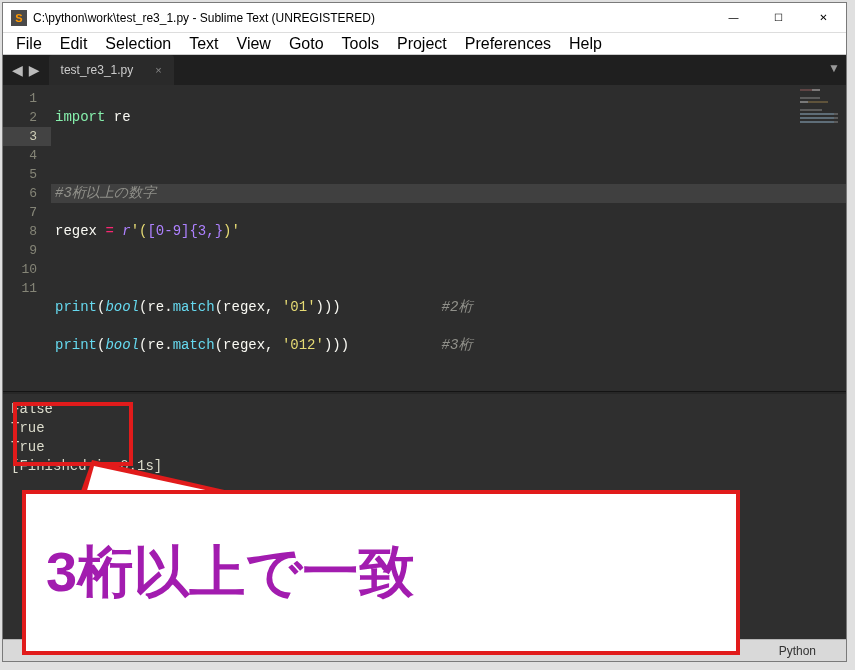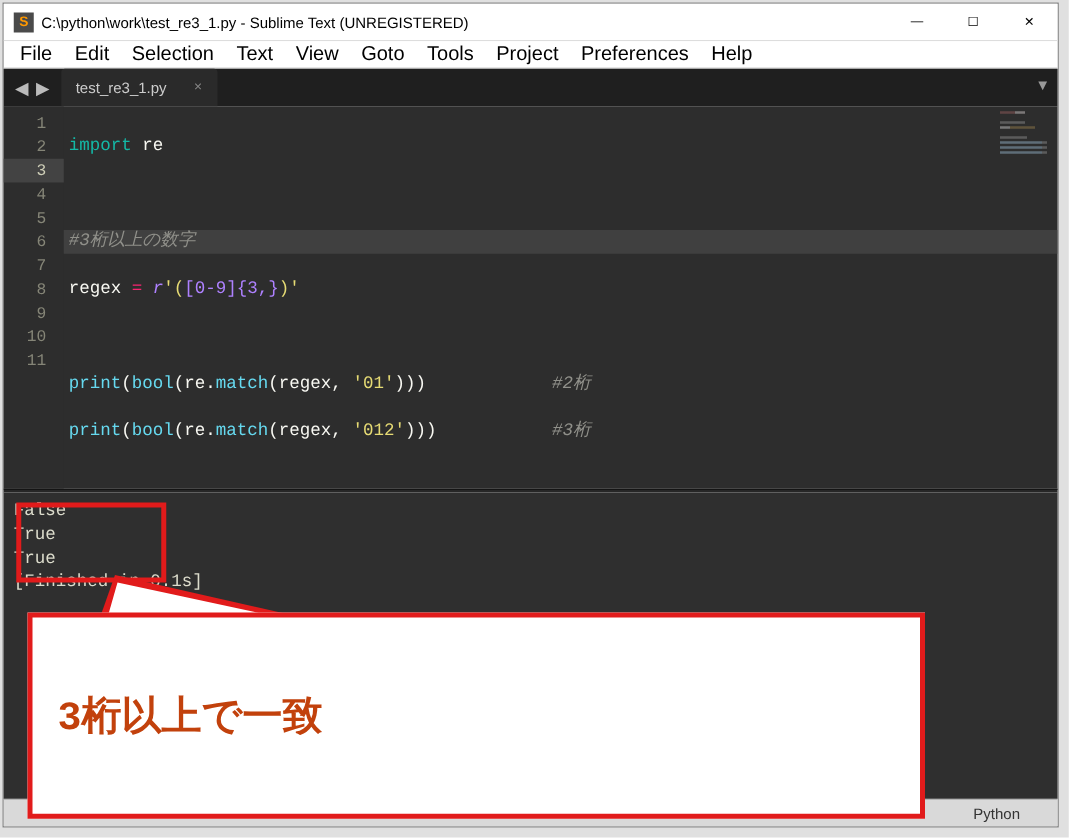--- a/index.html
+++ b/index.html
@@ -115,29 +115,29 @@
   .code {
     flex: 1;
     padding: 4px 0 0 4px;
     line-height: 19px;
     white-space: pre;
     color: #f8f8f2;
     position: relative;
   }
   .code .row { height: 19px; }
   .code .row.hl { background: #404040; margin-left: -4px; padding-left: 4px;}
-  .kw-import { color: #14b8a6; }
+  .kw-import { color: #86efac; }
   .kw-name   { color: #f8f8f2; }
   .comment   { color: #90908a; font-style: italic; }
   .var       { color: #f8f8f2; }
   .op        { color: #f92672; }
   .strprefix { color: #ae81ff; font-style: italic; }
   .string    { color: #e6db74; }
   .esc       { color: #ae81ff; }
-  .builtin   { color: #66d9ef; }
+  .builtin   { color: #66d9ef; font-style: italic; }
   .call      { color: #66d9ef; font-style: normal;}
   .punct     { color: #f8f8f2; }
   .side-comment { color: #90908a; font-style: italic; }
   .minimap {
     position: absolute;
     top: 4px; right: 6px;
     width: 40px; height: 50px;
     opacity: 0.6;
     display: flex;
     flex-direction: column;
@@ -196,24 +196,24 @@
     position: absolute;
     left: 22px; top: 490px;
     width: 718px; height: 165px;
     border: 4px solid #e11b1b;
     background: #ffffff;
     display: flex;
     align-items: center;
     padding: 0 20px;
   }
   .annot-big-text {
-    color: #c2410c;
-    font-size: 32px;
+    color: #a21caf;
+    font-size: 56px;
     font-weight: bold;
-    font-family: Liberation Mono, monospace;
+    font-family: Liberation Sans, sans-serif;
   }
   .annot-tail {
     position: absolute;
     left: 80px; top: 460px;
     width: 0; height: 0;
     pointer-events: none;
   }
   .annot-tail::before {
     content: "";
     position: absolute;

